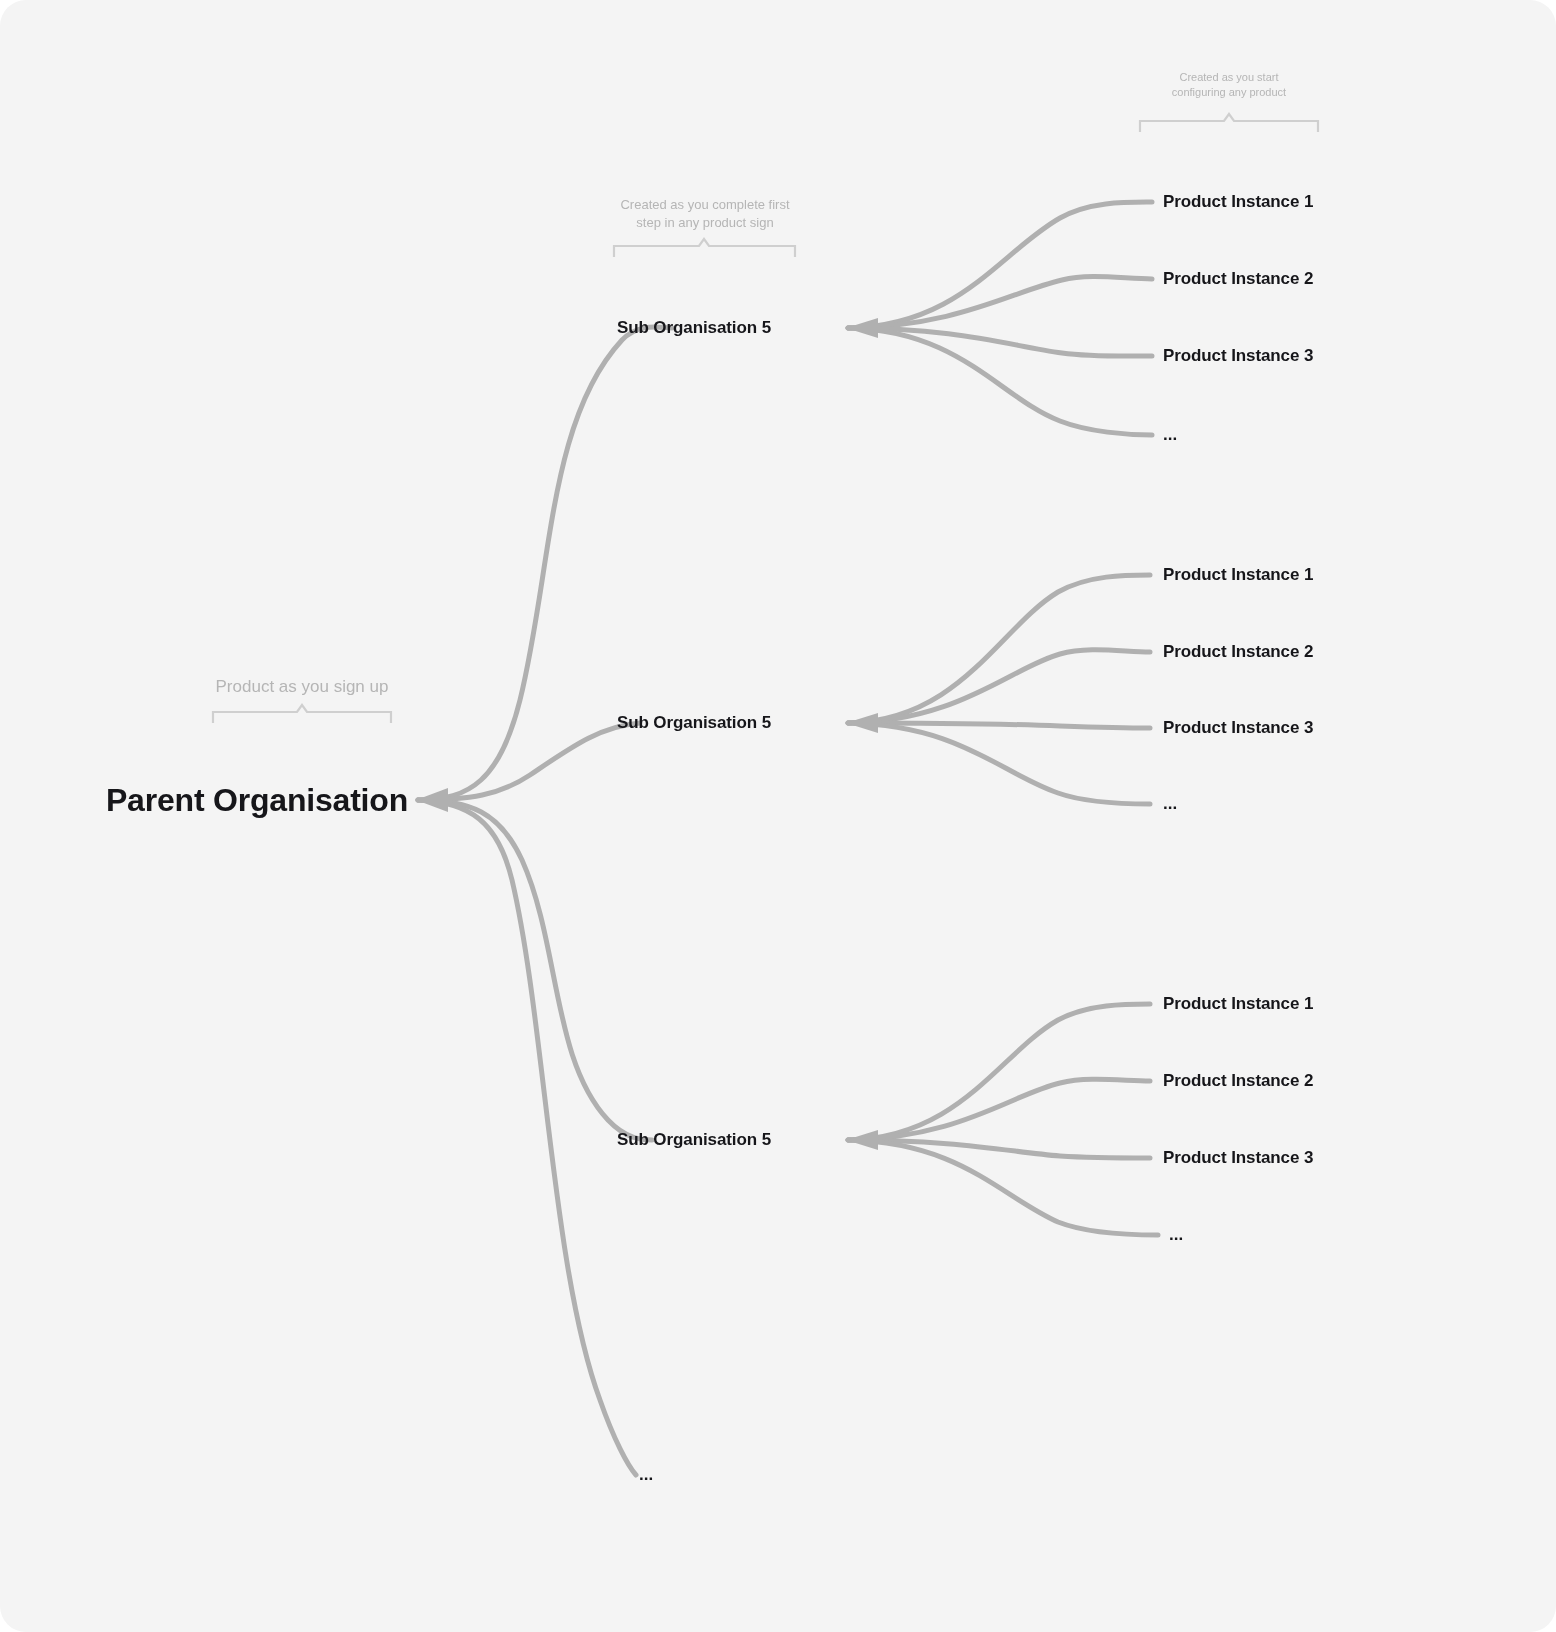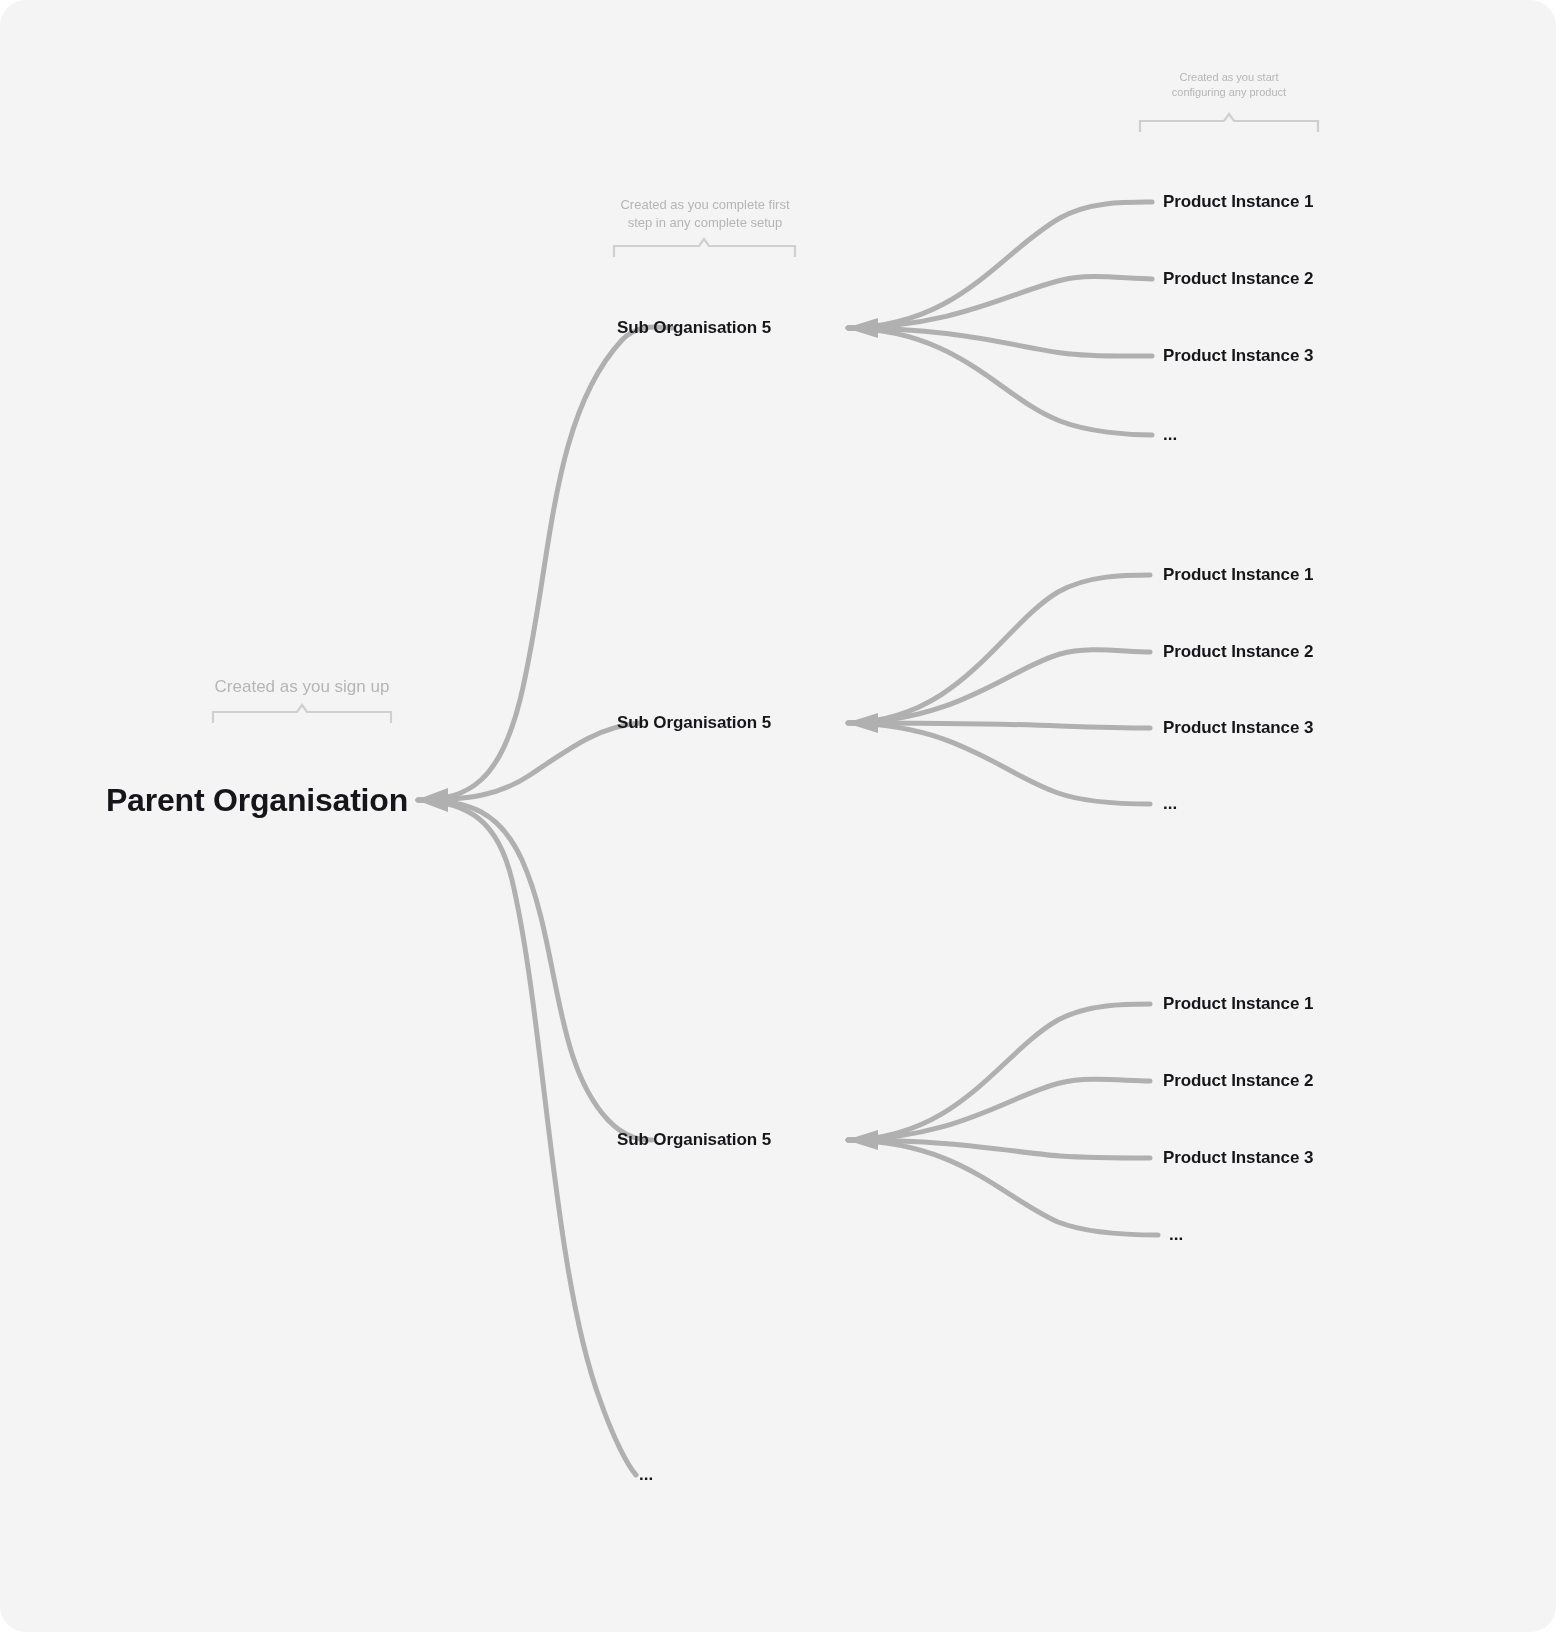--- a/index.html
+++ b/index.html
@@ -158,26 +158,26 @@
   <div class="node node-leaf" style="left:1163px; top:652px;">Product Instance 2</div>
   <div class="node node-leaf" style="left:1163px; top:728px;">Product Instance 3</div>
   <div class="node node-ellipsis" style="left:1163px; top:804px;">...</div>
 
   <div class="node node-leaf" style="left:1163px; top:1004px;">Product Instance 1</div>
   <div class="node node-leaf" style="left:1163px; top:1081px;">Product Instance 2</div>
   <div class="node node-leaf" style="left:1163px; top:1158px;">Product Instance 3</div>
   <div class="node node-ellipsis" style="left:1169px; top:1235px;">...</div>
 
   <div class="annotation ann-root" style="left:172px; top:676px; width:260px; height:20px;">
-    <div class="annotation-text">Created as you sign up</div>
+    <div class="annotation-text">Product as you sign up</div>
   </div>
 
   <div class="annotation ann-mid" style="left:590px; top:196px; width:230px; height:36px;">
     <div class="annotation-text">Created as you complete first
-step in any complete setup</div>
+step in any product sign</div>
   </div>
 
   <div class="annotation ann-leaf" style="left:1114px; top:70px; width:230px; height:36px;">
     <div class="annotation-text">Created as you start
 configuring any product</div>
   </div>
 
 </div>
 
 </body></html>

